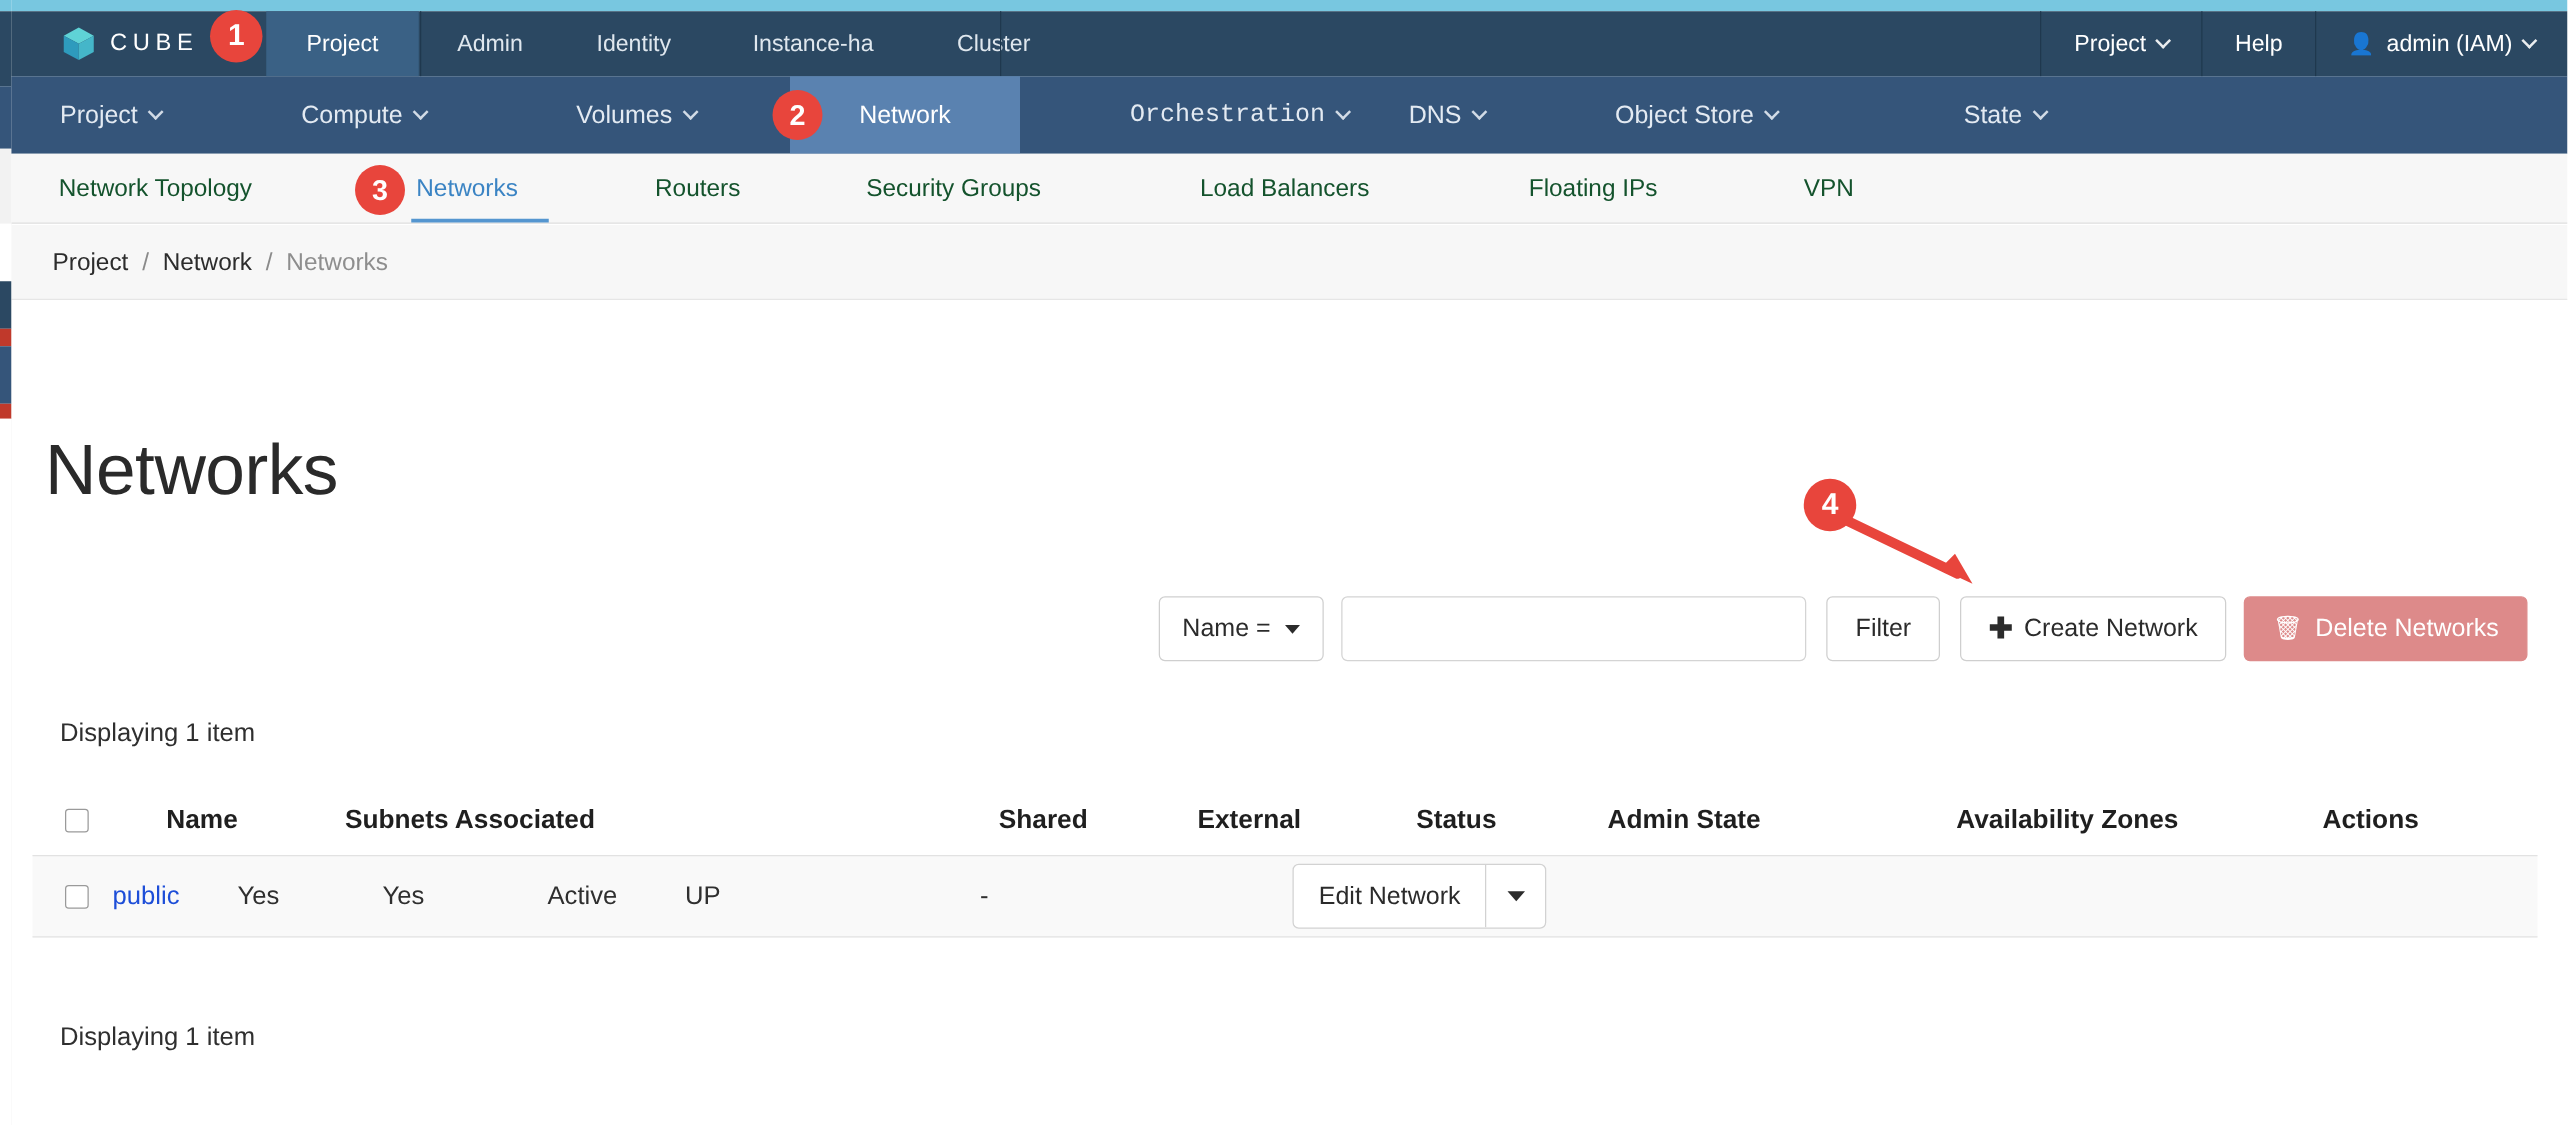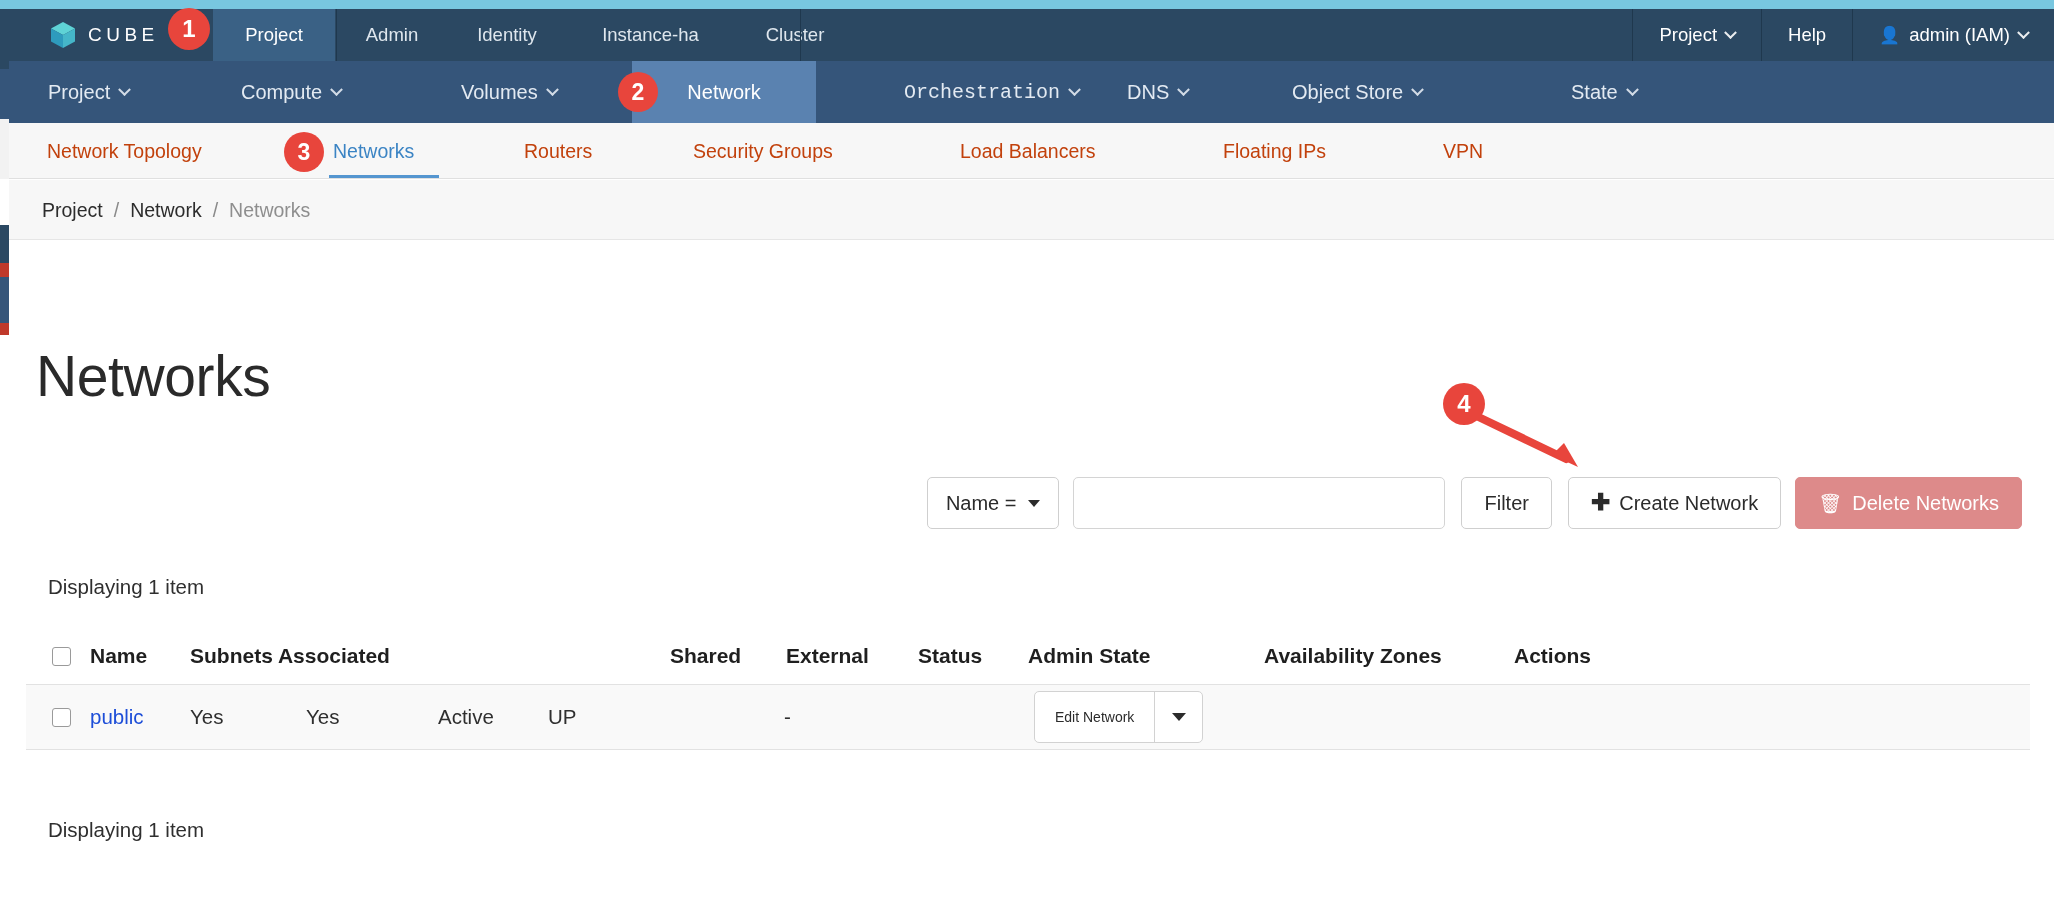--- a/index.html
+++ b/index.html
@@ -85,21 +85,21 @@
   }
   .subnav-item.sel { background:#5a82b0; color:#ffffff; }
 
   
   .tabrow {
     position:absolute; left:9px; top:123px; width:2045px; height:56px;
     background:#f7f7f7; border-bottom:1px solid #e0e0e0; z-index:10;
   }
   .tab {
     position:absolute; top:0; height:56px; display:flex; align-items:center;
-    font-size:19.5px; color:#c2410c; white-space:nowrap; padding:0 4px;
+    font-size:19.5px; color:#14532d; white-space:nowrap; padding:0 4px;
   }
   .tab.sel { color:#3b84c4; }
   .tab-underline { position:absolute; height:3px; background:#5596d0; }
 
   
   .crumbbar {
     position:absolute; left:9px; top:180px; width:2045px; height:60px;
     background:#f7f7f7; border-bottom:1px solid #e6e6e6; z-index:6;
   }
   .crumbs {
@@ -138,21 +138,21 @@
   }
   .trash-ico { font-size:19px; line-height:1; }
 
   
   .count-top { position:absolute; left:48px; top:575px; font-size:20.5px; color:#2f2f2f; }
   .count-bottom { position:absolute; left:48px; top:818px; font-size:20.5px; color:#2f2f2f; }
 
   
   .tbl { position:absolute; left:26px; top:628px; width:2004px; }
   .thead, .trow { display:flex; align-items:center; }
-  .thead { height:56px; }
+  .thead { height:56px;gap:43px; }
   .trow {
     height:66px; background:#f9f9f9;
     border-top:1px solid #e2e2e2; border-bottom:1px solid #e2e2e2;
   }
   .th { font-size:21px; font-weight:700; color:#1f1f1f; white-space:nowrap; }
   .td { font-size:20.5px; color:#2f2f2f; white-space:nowrap; }
 
   .c-check { width:64px; display:flex; justify-content:flex-start; padding-left:26px; }
   .c-name  { width:100px; }
   .c-sub   { width:480px; }
@@ -168,21 +168,21 @@
     background:#fff; display:inline-block;
   }
   .link { color:#1d4ed8; }
   .sub-strong { font-weight:700; color:#1f1f1f; }
 
   .split {
     display:inline-flex; align-items:stretch; height:52px;
     border:1px solid #d2d2d2; border-radius:5px; overflow:hidden; background:#fff;
   }
   .split .main {
-    display:flex; align-items:center; padding:0 20px; font-size:14px; color:#2b2b2b;
+    display:flex; align-items:center; padding:0 20px; font-size:20px; color:#2b2b2b;
   }
   .split .drop {
     display:flex; align-items:center; justify-content:center; width:48px;
     border-left:1px solid #d2d2d2; color:#2b2b2b;
   }
   .tri-dn {
     width:0;height:0;border-left:7px solid transparent;border-right:7px solid transparent;
     border-top:8px solid currentColor;
   }
   .tri-sm {

